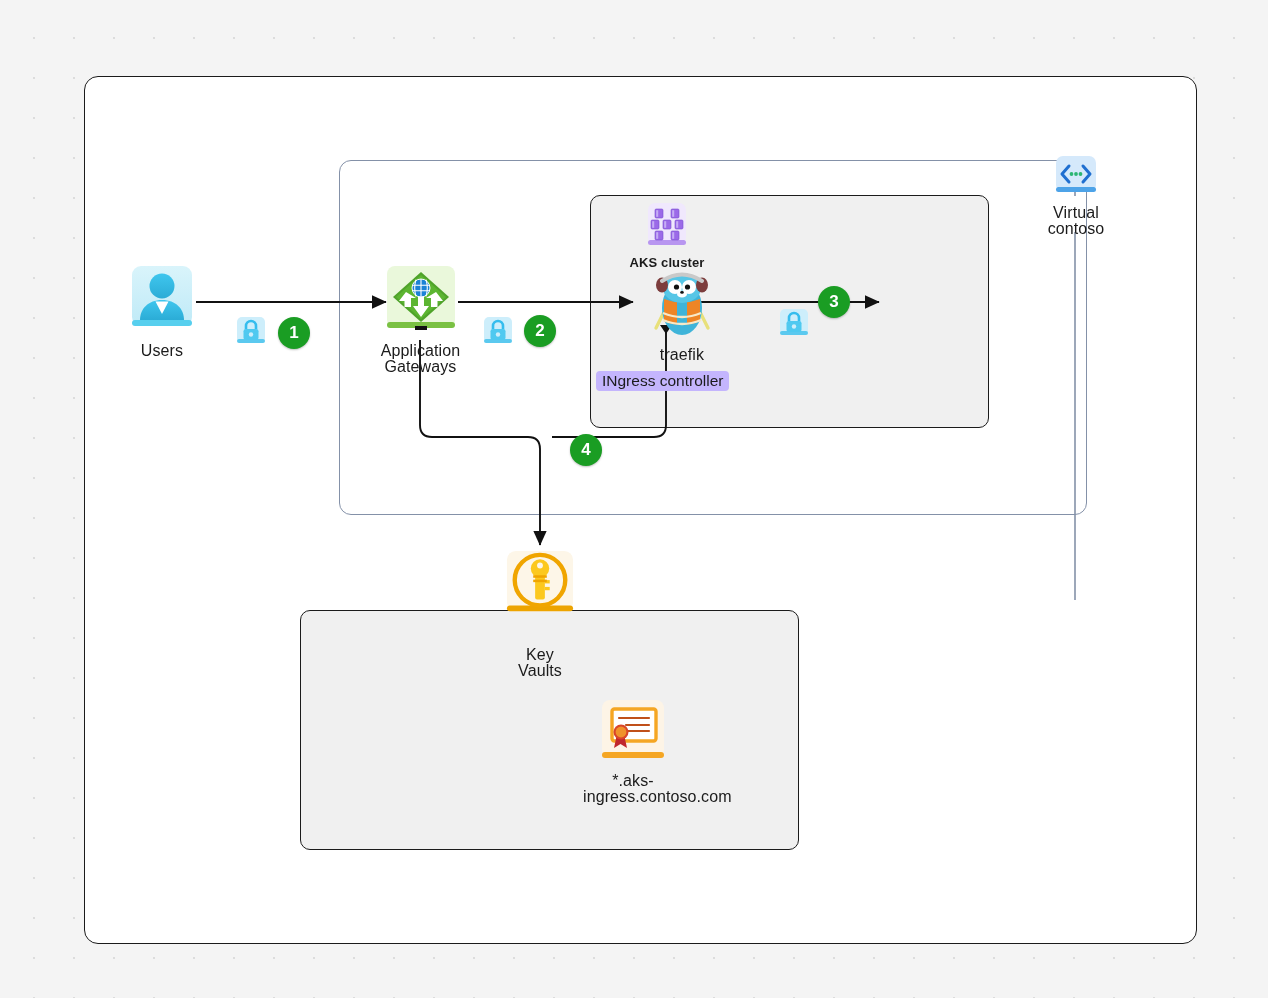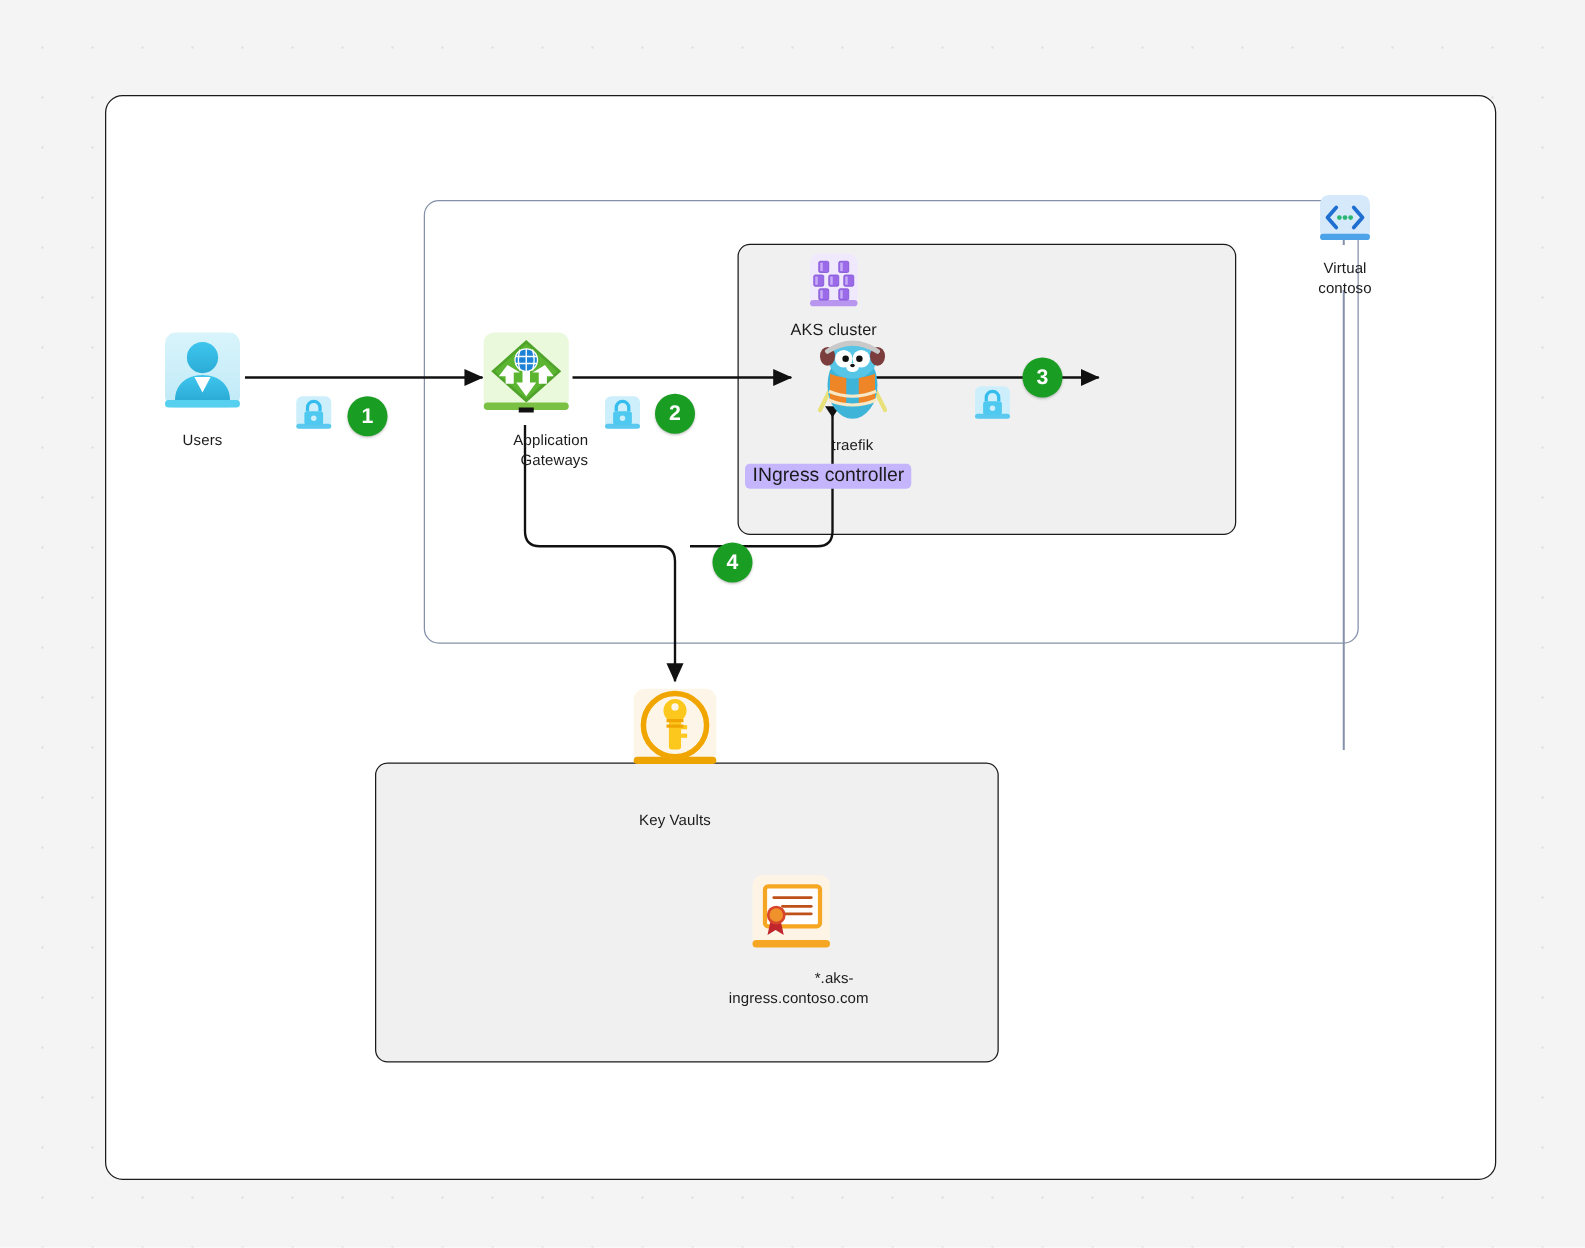--- a/index.html
+++ b/index.html
@@ -33,25 +33,25 @@
   .kv-box{
     position:absolute;left:300px;top:610px;width:499px;height:240px;
     background:#f0f0f0;border:1.6px solid #1b1b1b;border-radius:10px;
     box-sizing:border-box;
   }
 
   
   .node{position:absolute;display:flex;flex-direction:column;align-items:center;}
   .node .ico{display:block;}
   .node .cap{
-    margin-top:3px;font-size:12px;color:#1b1b1b;text-align:center;
+    margin-top:3px;font-size:16px;color:#1b1b1b;text-align:center;
     line-height:16px;letter-spacing:.1px;
   }
-  .cap.bold{font-weight:normal;font-size:13px;}
-  .cap.w100{width:100px;text-align:right;}
+  .cap.bold{font-weight:bold;font-size:13px;}
+  .cap.w100{width:100px;}
   .cap.w86{width:86px;}
 
   
   .badge{
     position:absolute;width:32px;height:32px;border-radius:50%;
     background:#1a9d23;color:#fff;font-size:17px;font-weight:bold;
     display:flex;align-items:center;justify-content:center;
     box-shadow:0 1px 2px rgba(0,0,0,.25);
   }
 

